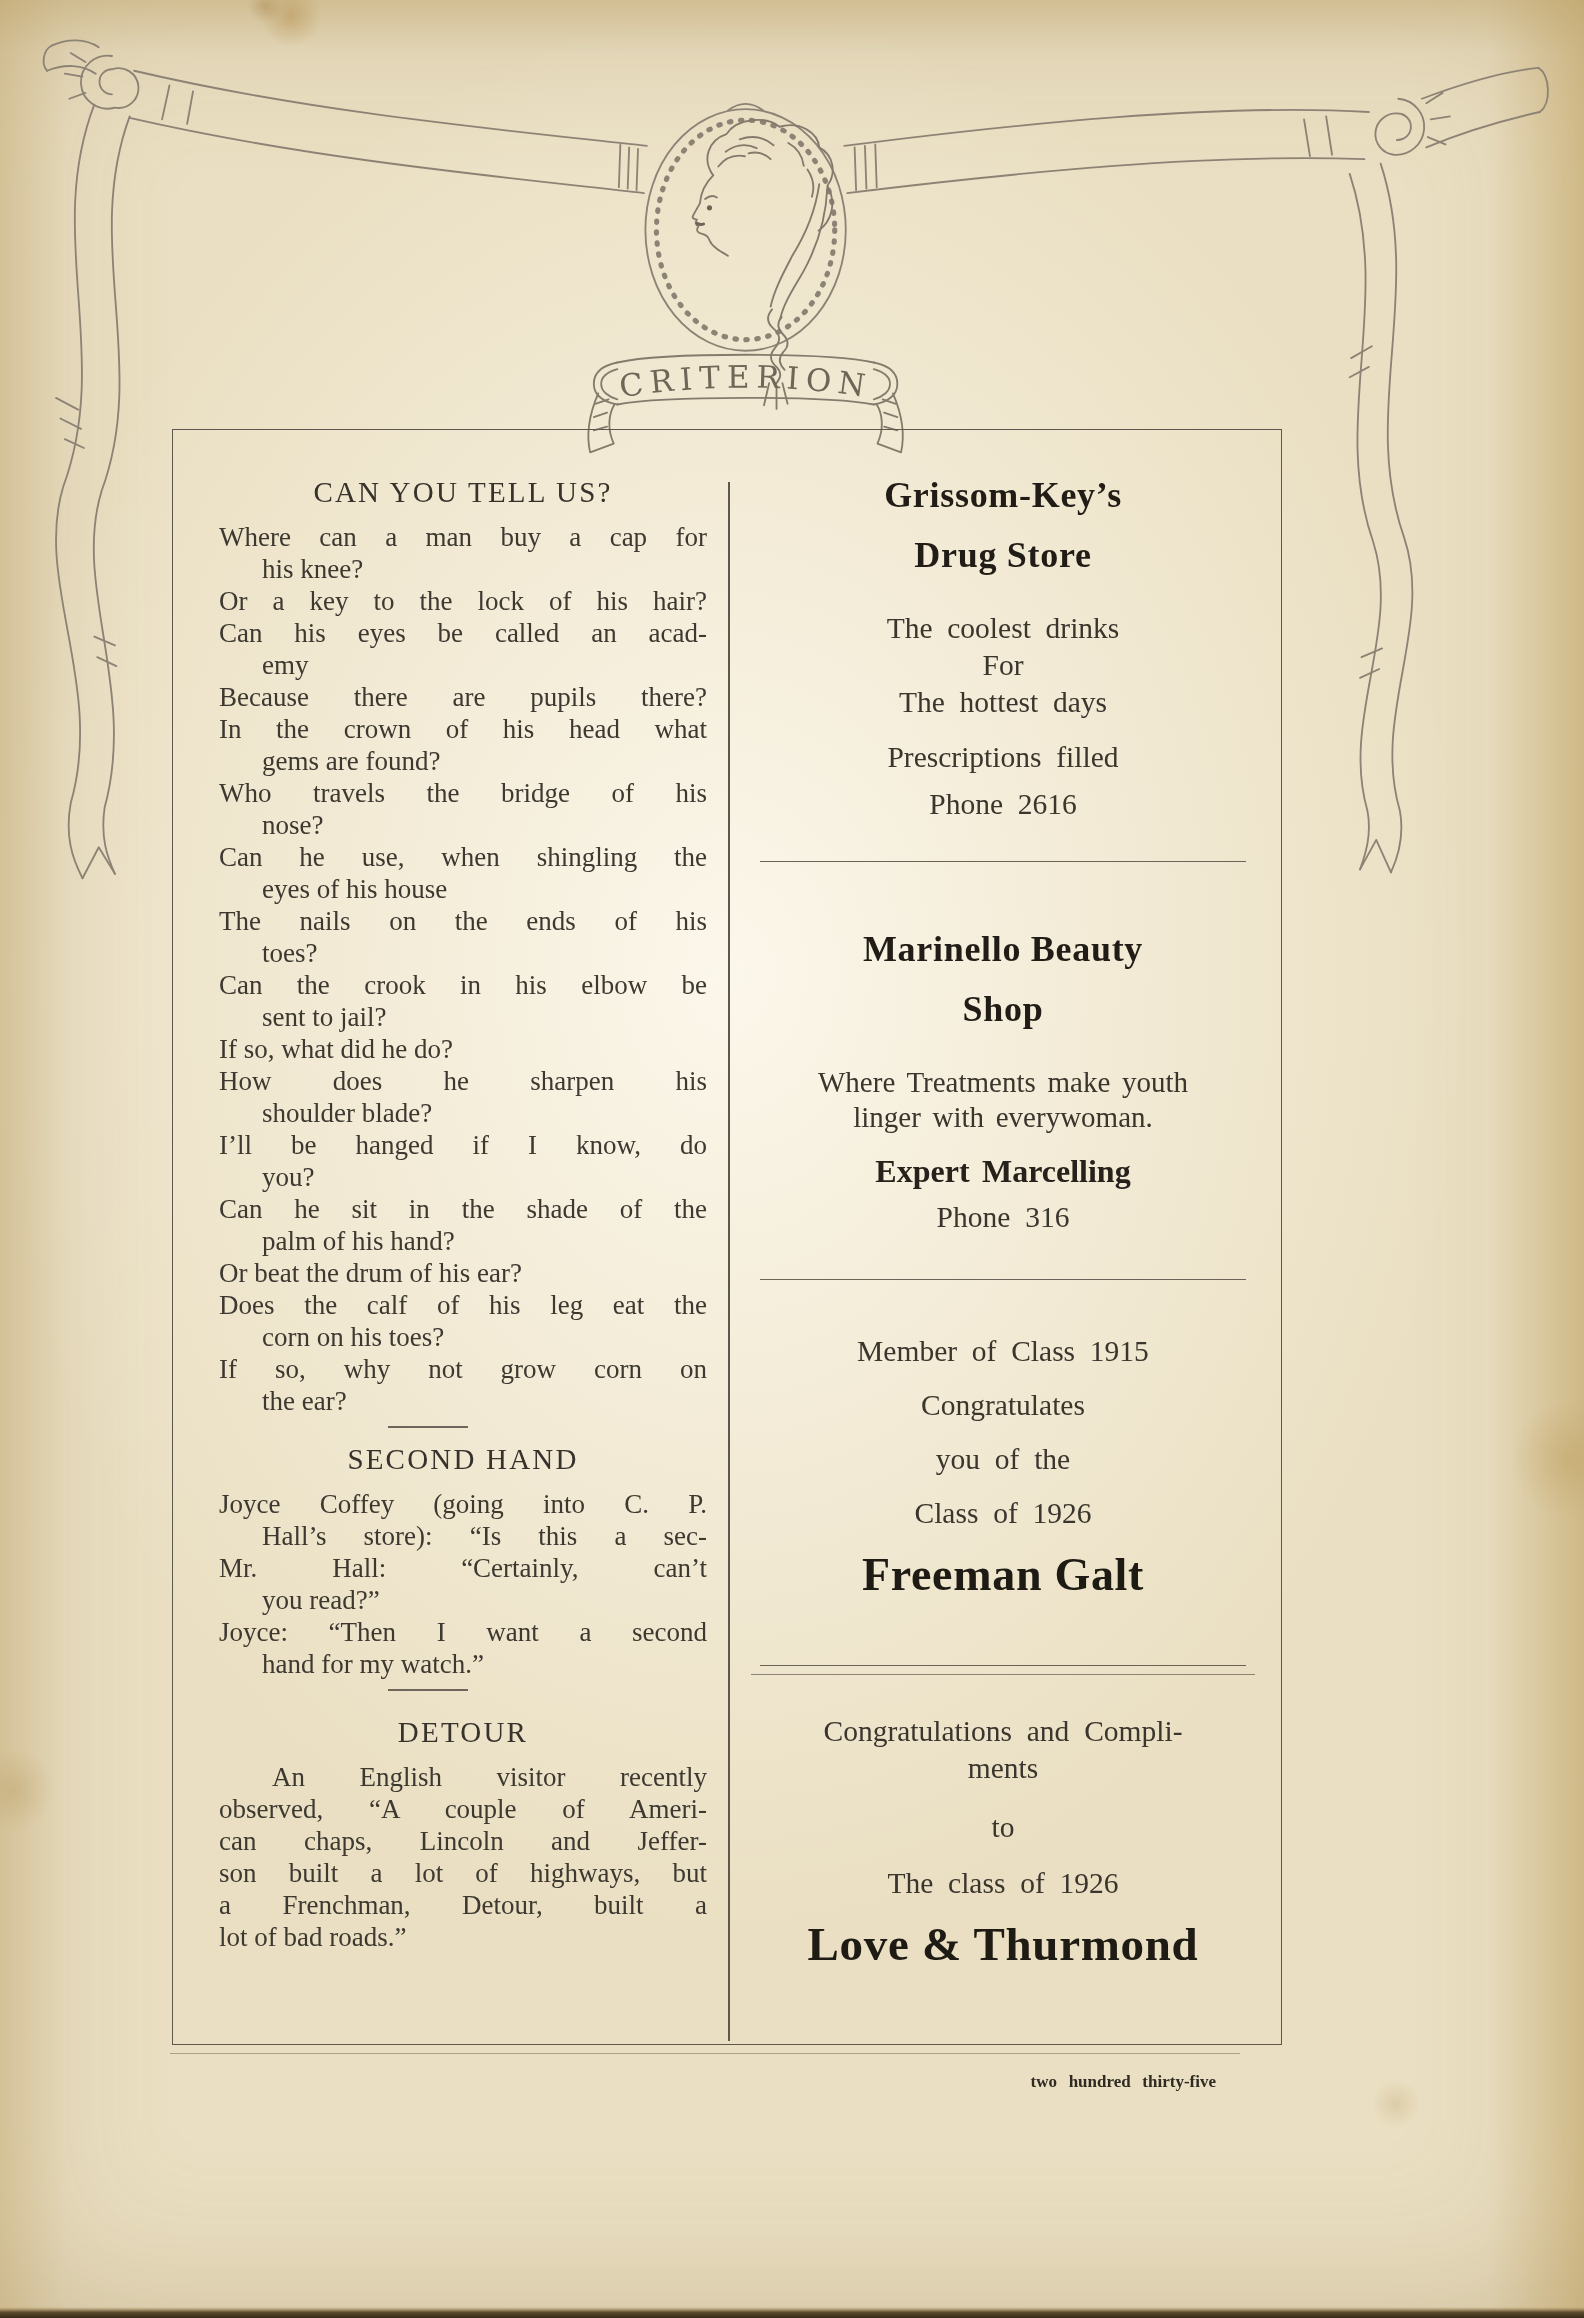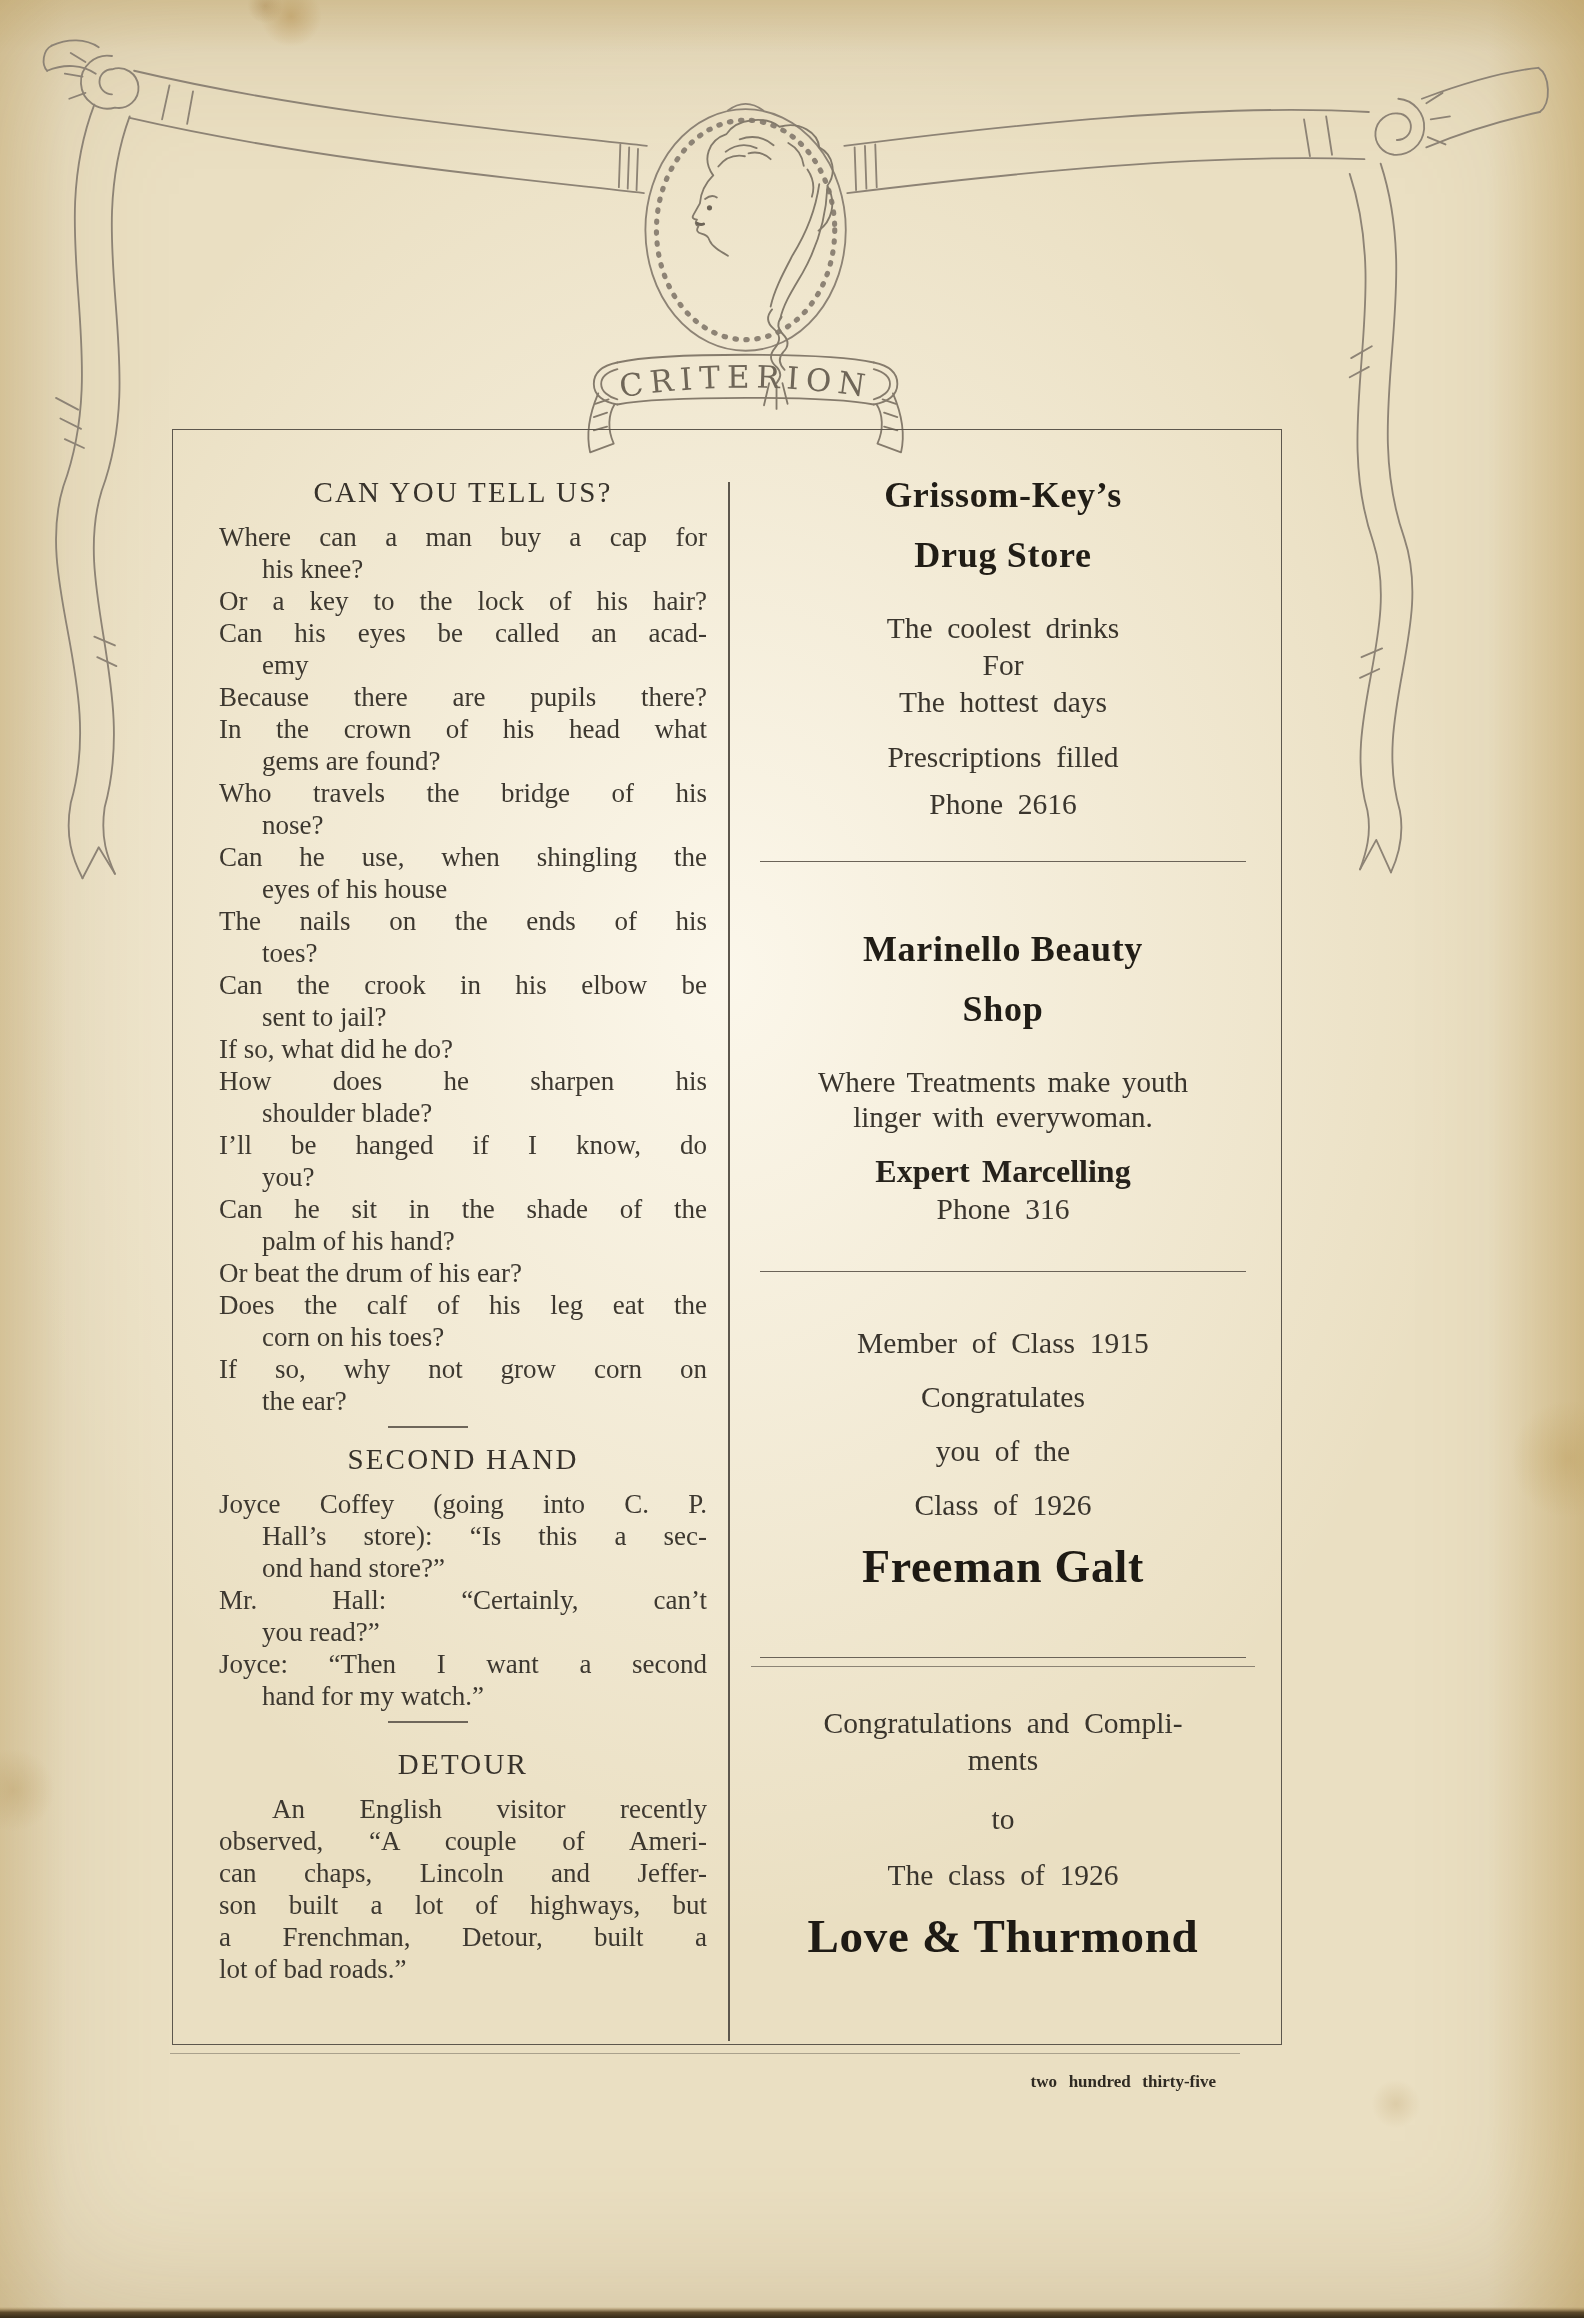--- a/index.html
+++ b/index.html
@@ -45,21 +45,21 @@
 
   .right-col{position:absolute;left:581px;top:35px;width:498px;text-align:center;color:#3a352d;}
   .ad-title-line{font-size:36px;line-height:60px;font-weight:bold;letter-spacing:0.7px;color:#211d16;text-align:center;}
   .ad-title.m2{margin-top:57px;}
   .ad-line{font-size:29.5px;line-height:37px;word-spacing:7.4px;}
   .ad-line.mt34{margin-top:25px;}
   .ad-line.mt24{margin-top:17.7px;}
   .ad-line.mt22{margin-top:10px;}
   .tagline{font-size:29px;line-height:35px;word-spacing:4.4px;margin-top:26.5px;}
   .subhead{font-size:32px;line-height:40px;font-weight:bold;word-spacing:4.4px;margin-top:16px;color:#26221b;}
-  .phone2{font-size:29.5px;line-height:37px;word-spacing:7.4px;margin-top:0;}
+  .phone2{font-size:29.5px;line-height:37px;word-spacing:7.4px;margin-top:8px;}
   .rule{border-top:1.5px solid #6b6358;margin:38px 5.9px 0;}
   .rule.r2{margin-top:43px;}
   .rule.double{position:relative;margin-top:59px;}
   .rule.double::after{content:"";position:absolute;left:-8.8px;right:-8.8px;top:8px;
     border-top:1.5px solid rgba(107,99,88,0.75);}
   .cong-line{font-size:29.5px;line-height:37px;word-spacing:7.4px;margin-bottom:17px;}
   .cong-line.mt72{margin-top:53px;}
   .cong-line.mt64{margin-top:47px;margin-bottom:0;}
   .cong-line.nb{margin-bottom:0;}
   .cong-line.to{margin-top:22px;margin-bottom:0;}
@@ -201,21 +201,20 @@
         <div class="tline fill">If so, why not grow corn on</div>
         <div class="tline ind">the ear?</div>
       </div>
 
     <div class="sec-rule"></div>
 
     <h2 class="sec mt">SECOND HAND</h2>
     <div>
         <div class="tline fill">Joyce Coffey (going into C. P.</div>
         <div class="tline ind fill">Hall’s store): “Is this a sec-</div>
-        <div class="tline ind">ond hand store?”</div>
         <div class="tline fill">Mr. Hall: “Certainly, can’t</div>
         <div class="tline ind">you read?”</div>
         <div class="tline fill">Joyce: “Then I want a second</div>
         <div class="tline ind">hand for my watch.”</div>
       </div>
 
     <div class="sec-rule"></div>
 
     <h2 class="sec mt2">DETOUR</h2>
     <div>

